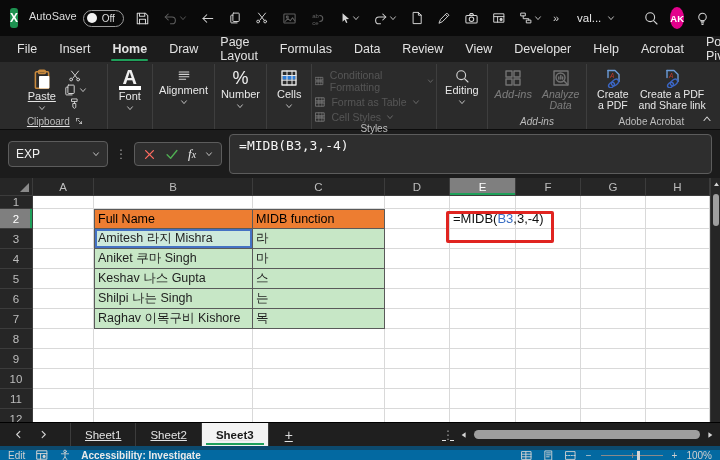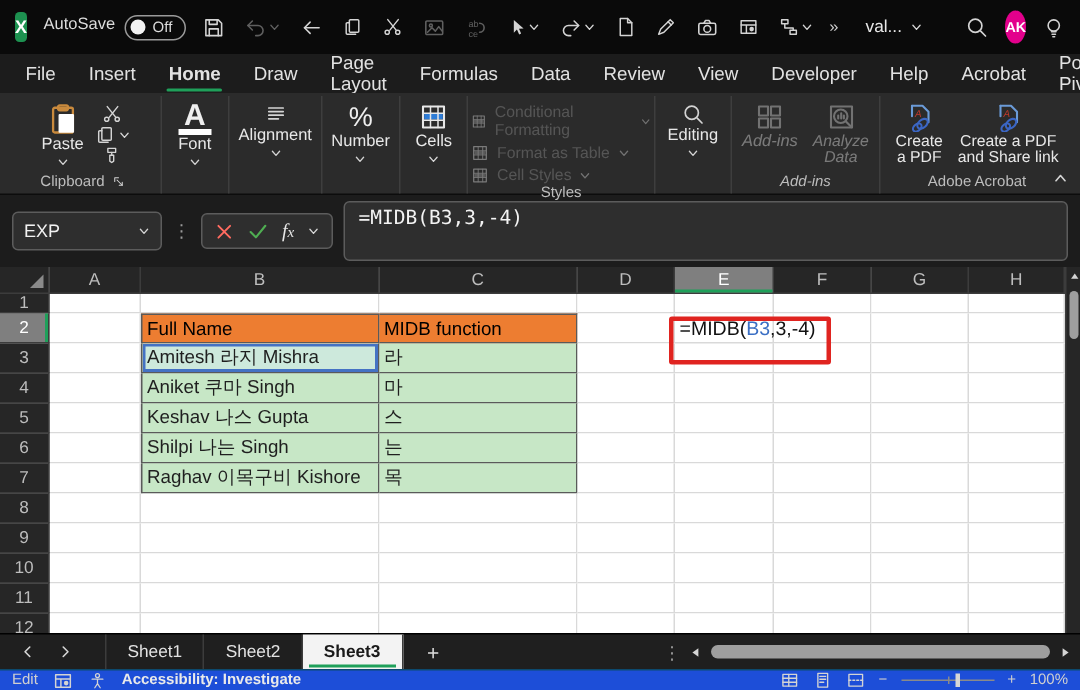--- a/index.html
+++ b/index.html
@@ -76,32 +76,32 @@
   .cell.refsel { box-shadow:inset 0 0 0 2px #4472C4; background:#CDE9DC; }
   .cell.fcell { overflow:visible; white-space:nowrap; position:relative; z-index:3; font-size:13px; color:#111; }
   .cell.fcell .ref { color:#3b6fc4; }
   .caret { display:inline-block; width:1px; height:13px; background:#111; margin-left:1px; }
   .redbox { position:absolute; left:446px; top:33px; width:108px; height:32px; border:3px solid #e02420; border-radius:2px; z-index:5; }
   .vscroll { position:absolute; right:0; top:0; bottom:0; width:10px; background:#262626; border-left:1px solid #3c3c3c; }
   .vscroll .up { position:absolute; top:3px; left:1.5px; }
   .vscroll .thumb { position:absolute; top:16px; left:2px; width:6px; height:32px; background:#9e9e9e; border-radius:3px; }
 
   
-  .sheetbar { height:24px; background:#1f1f1f; display:flex; align-items:stretch; padding:0 6px 0 14px; border-top:1px solid #000; }
+  .sheetbar { height:24px; background:#1f1f1f; display:flex; align-items:stretch; padding:0 6px 0 14px; border-top:1px solid #000;text-decoration:underline; }
   .nav-arrows { display:flex; align-items:center; gap:16px; margin-right:22px; }
   .stab { display:flex; align-items:center; padding:0 14px; font-size:11.5px; color:#e3e3e3; position:relative; border-right:1px solid #3c3c3c; }
   .stab:first-of-type { border-left:1px solid #3c3c3c; }
   .stab.active { background:#f3f3f3; color:#1a1a1a; font-weight:bold; }
   .stab.active::after { content:""; position:absolute; left:4px; right:4px; bottom:1px; height:2.5px; background:#1fa05a; }
   .addsheet { display:flex; align-items:center; padding:0 16px; color:#dcdcdc; font-size:14px; }
   .hscroll { display:flex; align-items:center; gap:6px; margin-left:auto; width:272px; }
   .hs-track { flex:1; height:9px; background:#9e9e9e; border-radius:5px; }
 
   
-  .statusbar { height:14px; background:#1d4ed8; border-top:1px solid #0c4a6e; display:flex; align-items:center; gap:10px; padding:0 8px; font-size:10px; color:#d0d0d0; }
+  .statusbar { height:14px; background:#0369a1; border-top:4px solid #0c4a6e; display:flex; align-items:center; gap:10px; padding:0 8px; font-size:10px; color:#d0d0d0; }
   .sb-right { margin-left:auto; display:flex; align-items:center; gap:9px; }
   .zoom-track { width:62px; height:1px; background:#8a8a8a; position:relative; }
   .zoom-track .tick { position:absolute; left:50%; top:-2px; width:1px; height:5px; background:#8a8a8a; }
   .zoom-track .handle { position:absolute; left:58%; top:-4px; width:3px; height:9px; background:#d6d6d6; }
   .zoom-pct { font-size:10px; color:#d0d0d0; }
   .bolded { font-weight:bold; color:#eaeaea; }
 </style>
 </head>
 <body>
 
@@ -260,21 +260,21 @@
         <div class="rtab">Developer</div>
         <div class="rtab">Help</div>
         <div class="rtab">Acrobat</div>
         <div class="rtab">Power Pivot</div>
       </div>
 
   </div>
 
   <div class="ribbon">
 
-    <div class="rgroup" style="width:104px;">
+    <div class="rgroup" style="width:104px;text-decoration:underline;">
       <div class="rg-body clip-cols">
         <div class="bigbtn">
           <i class="ic">
               <svg width="22" height="22" viewBox="0 0 20 20" fill="none" stroke="#d4d4d4" stroke-width="1.4" stroke-linecap="round" stroke-linejoin="round">
                 <rect x="4" y="3.5" width="12" height="15" rx="1" stroke="#c98a3d"></rect>
                 <rect x="7" y="2" width="6" height="3" rx="1" stroke="#c98a3d"></rect>
                 <rect x="8" y="8" width="8" height="10" fill="#fff" stroke="#fff"></rect>
               </svg>
             </i>
           <span class="lbl">Paste</span>

